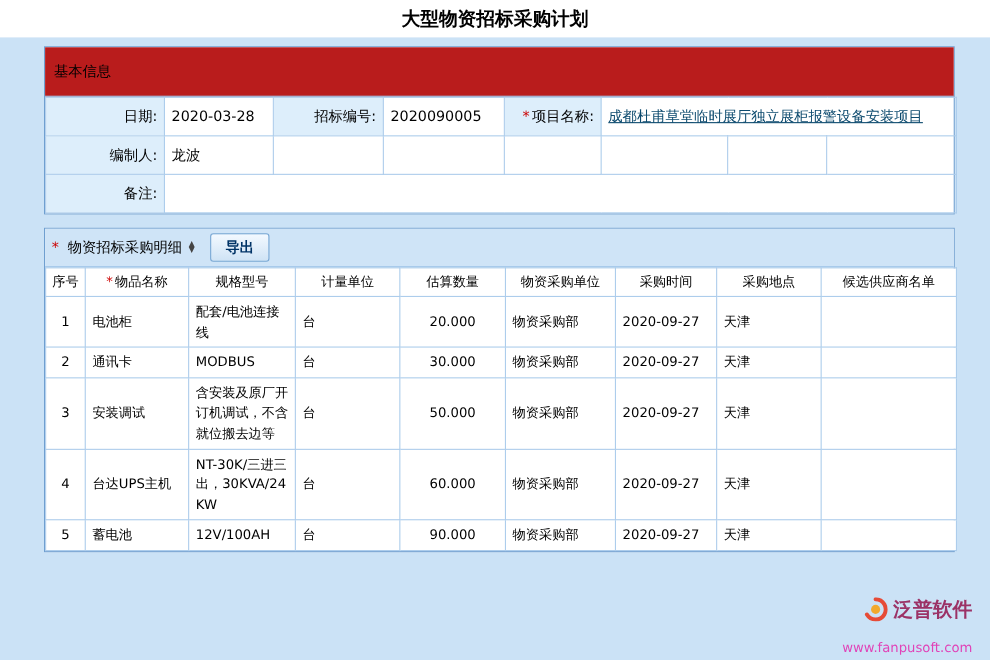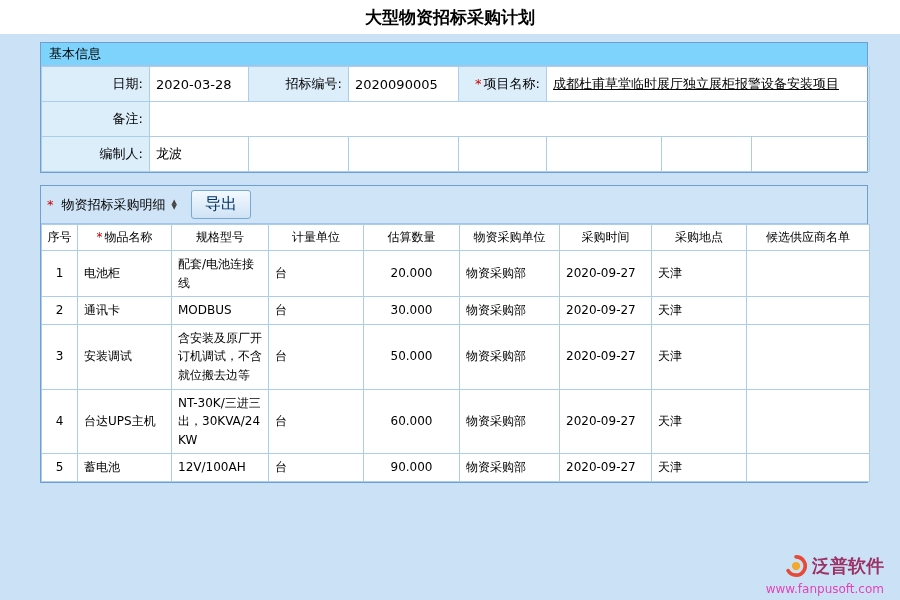--- a/index.html
+++ b/index.html
@@ -11,67 +11,67 @@
     color:#000;
   }
   .titlebar {
     background:#ffffff; height:34px;
     display:flex; align-items:center; justify-content:center;
   }
   .titlebar .title { font-size:17px; font-weight:bold; }
   .wrap { padding:8px 32px 0 40px; }
   .panel { background:#ffffff; border:1px solid #6f9fd0; margin-bottom:12px; }
   .section-head {
-    background:#7dd3fc; padding:2px 8px; font-size:13px;
+    background:#b91c1c; padding:13px 8px; font-size:13px;
     border-bottom:1px solid #9fc4e8;
   }
   .req { color:#cc0000; margin-right:2px; }
 
   
   table.info { width:100%; border-collapse:collapse; table-layout:fixed; font-size:13px; }
   table.info td { border:1px solid #adcdec; height:35px; padding:0 6px; overflow:hidden; white-space:nowrap; }
   table.info td.lbl { background:#ddeefb; text-align:right; }
-  a.proj-link { color:#000000; text-decoration:underline; font-size:13px; }
+  a.proj-link { color:#0c4a6e; text-decoration:underline; font-size:13px; }
 
   
   table.attach { width:100%; border-collapse:collapse; table-layout:fixed; font-size:13px; }
   table.attach th { border:1px solid #adcdec; height:36px; padding:0 10px; text-align:left; font-weight:bold; background:#fff; }
   .attach-empty { height:56px; background:#fff; }
 
   
   .toolbar {
     display:flex; align-items:center; gap:6px;
     background:#cfe4f7; padding:4px 6px;
     border-bottom:1px solid #9fc4e8; font-size:13px;
   }
   .sorter { display:flex; flex-direction:column; line-height:5px; font-size:7px; color:#444; cursor:pointer; margin-right:8px; }
   .btn {
     background:linear-gradient(#f3f9ff,#cfe3f5);
     border:1px solid #7aa8d4; border-radius:3px;
-    padding:3px 13px; font-size:16px; color:#003366; cursor:pointer;
+    padding:3px 13px; font-size:13px; color:#003366; cursor:pointer;font-weight:bold;
   }
   table.detail { width:100%; border-collapse:collapse; table-layout:fixed; font-size:12px; }
   table.detail th {
     border:1px solid #adcdec; background:#ffffff;
     font-weight:normal; padding:4px 2px; text-align:center; white-space:nowrap; overflow:hidden;
   }
   table.detail td {
     border:1px solid #adcdec; padding:4px 6px; line-height:1.55;
     word-break:break-all; vertical-align:middle; background:#fff;
   }
   .al-c { text-align:center; }
   .al-l { text-align:left; }
 
   
   .brand {
     position:absolute; right:16px; bottom:4px; z-index:5; opacity:0.95;
   }
   .brand-row { display:flex; align-items:center; gap:5px; justify-content:flex-end; }
   .brand-name { font-size:18px; font-weight:bold; color:#99295f;font-family:Liberation Mono, monospace; }
-  .brand-url { font-size:12px; color:#e23bb4; text-align:right; margin-top:4px; }
+  .brand-url { font-size:12px; color:#e23bb4; text-align:right; margin-top:16px; }
 </style>
 </head>
 <body>
 
 <div class="titlebar">
   <div class="title">大型物资招标采购计划</div>
 </div>
 
 <div class="wrap">
 
@@ -95,32 +95,32 @@
         <td class="lbl">招标编号:</td>
         <td>2020090005</td>
         <td class="lbl">
           <span class="req">*</span><span>项目名称:</span>
         </td>
         <td colspan="3">
           <a href="#" class="proj-link">成都杜甫草堂临时展厅独立展柜报警设备安装项目</a>
         </td>
       </tr>
       <tr>
+        <td class="lbl">编制人:</td>
+        <td>龙波</td>
+        <td></td>
+        <td></td>
+        <td></td>
+        <td></td>
+        <td></td>
+        <td></td>
+      </tr>
+      <tr>
         <td class="lbl">备注:</td>
         <td colspan="7"></td>
-      </tr>
-      <tr>
-        <td class="lbl">编制人:</td>
-        <td>龙波</td>
-        <td></td>
-        <td></td>
-        <td></td>
-        <td></td>
-        <td></td>
-        <td></td>
       </tr>
     </tbody>
       </table>
   </div>
 
 
   <div class="panel">
     <div class="toolbar">
       <span class="req">*</span>
       <span>物资招标采购明细</span>

